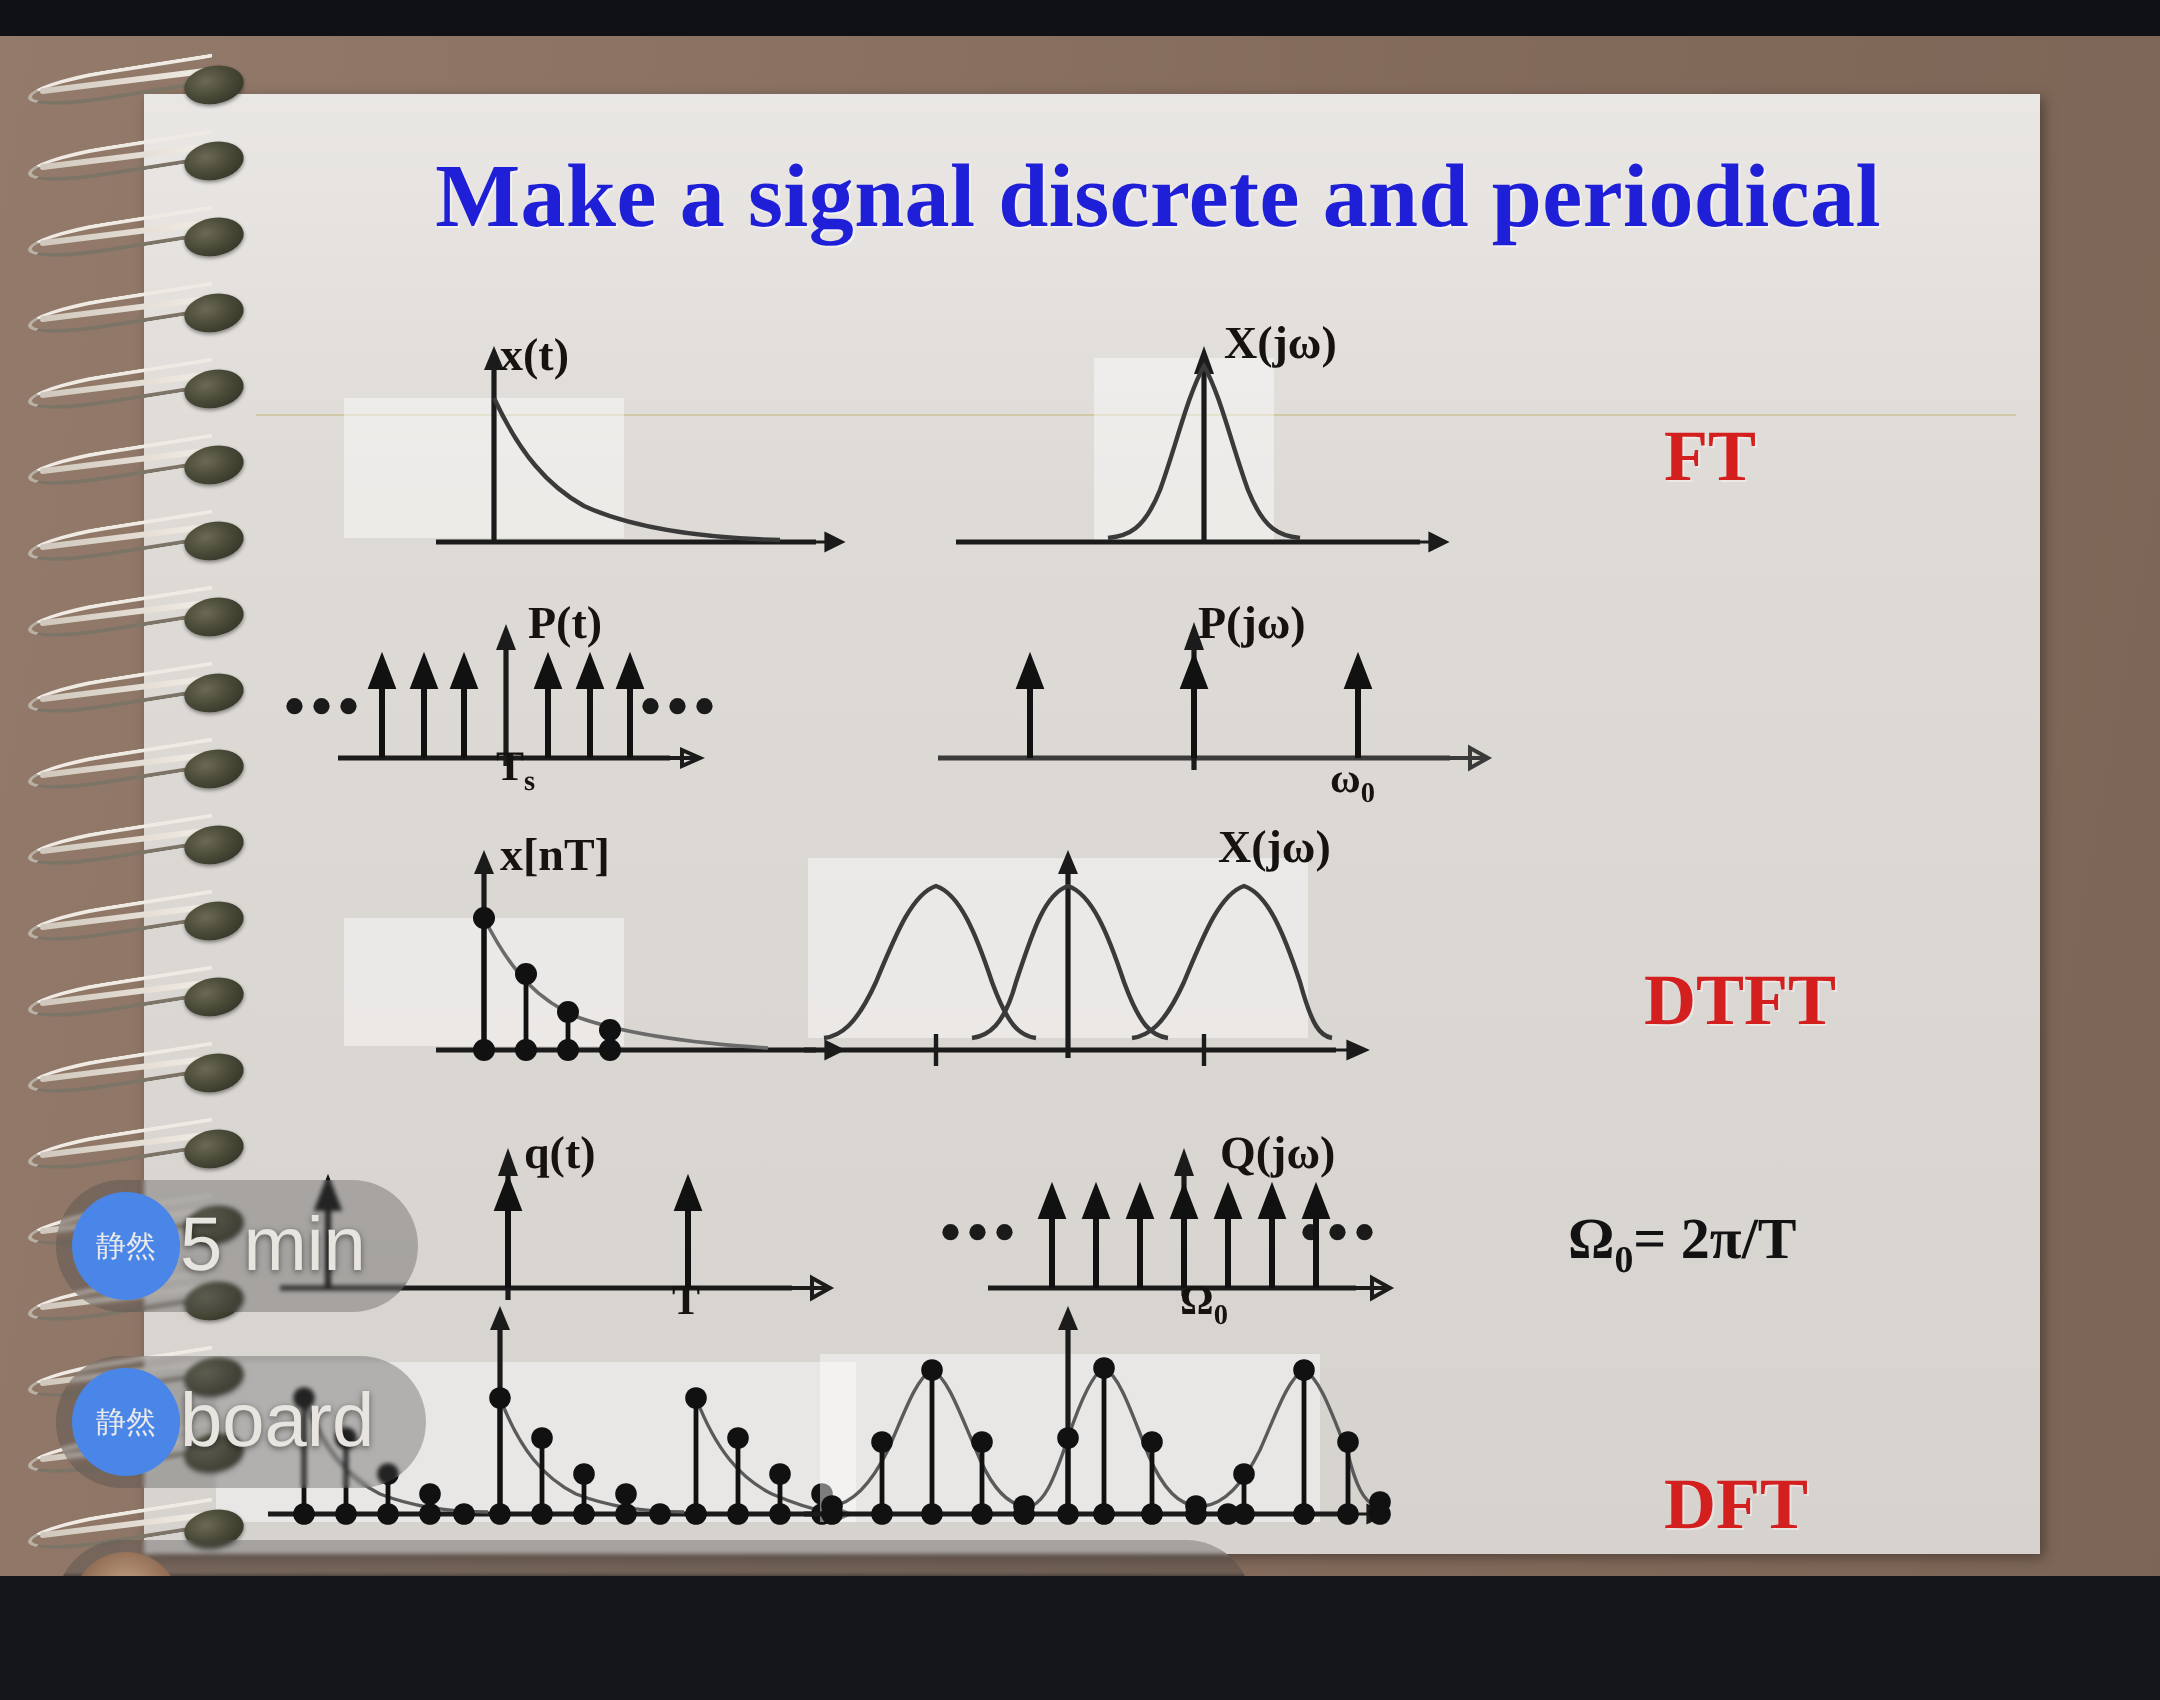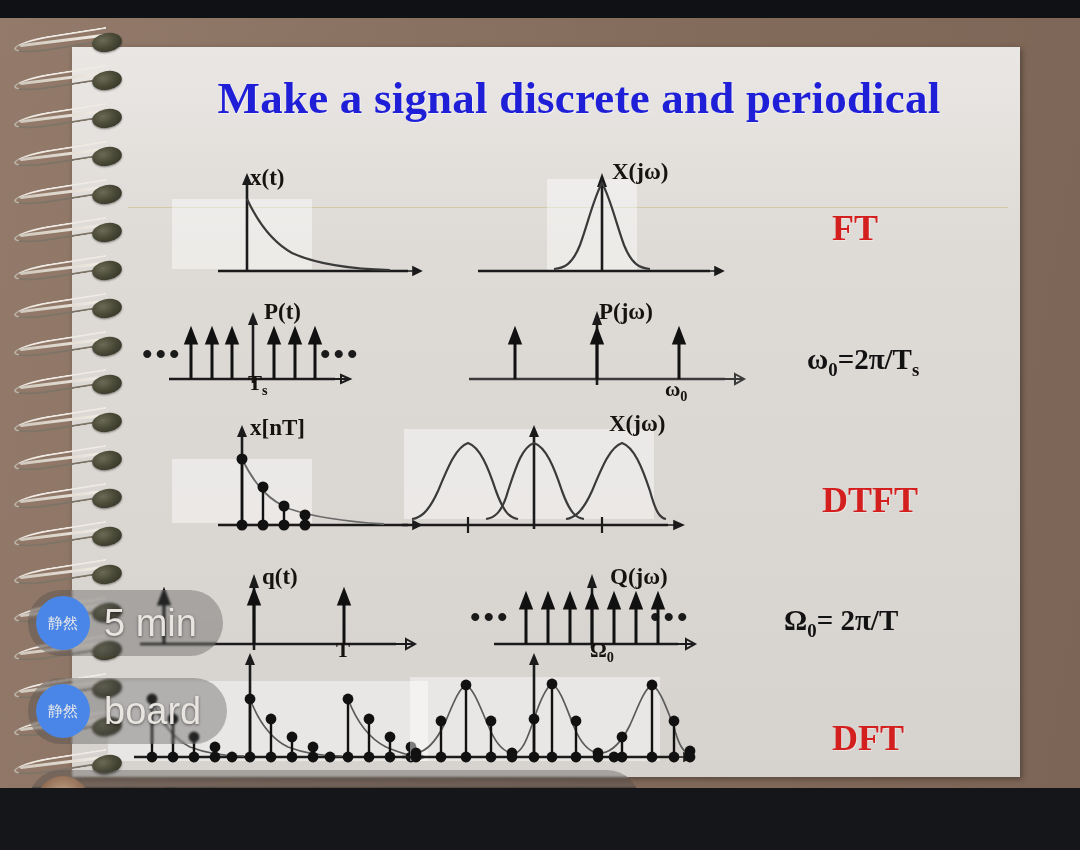--- a/index.html
+++ b/index.html
@@ -106,21 +106,21 @@
     font-weight:900; font-size:30px; color:#1a1a1a; letter-spacing:3px;
   }
 
   
   .hl{ position:absolute; background:rgba(255,255,255,.45); }
 
   
   .chat{ position:absolute; left:0; top:0; width:1080px; height:850px; pointer-events:none; }
   .msg{ position:absolute; display:flex; align-items:center; }
   .bubble{
-    display:flex; align-items:center; gap:14px;
+    display:flex; align-items:center; 
     background:rgba(70,70,70,.34);
     border-radius:34px; padding:6px 26px 6px 8px;
     backdrop-filter: blur(1px);
     justify-content: flex-end;
   }
   .avatar{
     width:54px; height:54px; border-radius:50%;
     display:flex; align-items:center; justify-content:center;
     font-family:"Liberation Sans", sans-serif; font-size:15px; color:#e9e9e9;
     flex:0 0 auto; overflow:hidden;
@@ -235,21 +235,20 @@
               <line x1="130" y1="76" x2="130" y2="34"></line>
                 <path d="M125 40 L130 27 L135 40 Z"></path>
               <line x1="212" y1="76" x2="212" y2="34"></line>
                 <path d="M207 40 L212 27 L217 40 Z"></path>
             </g>
           </svg>
         </div>
         <div class="plabel big" style="left:527px; top:0px;">P(jω)</div>
         <div class="plabel sub" style="left:593px; top:78px;"><span>ω</span><sub>0</sub></div>
 
-        <div class="rlabel blk" style="left:735px; top:44px;"><span>ω</span><sub>0</sub><span>=2π/T</span><sub>s</sub></div>
       </div>
 
       <div class="row" style="top:360px; height:140px;">
 
         <div class="hl" style="left:100px; top:52px; width:140px; height:64px;"></div>
         <div class="plot" style="left:140px; top:14px;">
           <svg width="220" height="116" viewBox="0 0 220 116">
             <line x1="6" y1="104" x2="196" y2="104" stroke="#1b1b1b" stroke-width="2.6"></line>
             <path d="M196 104 L208 104 M201 100 L209 104 L201 108 Z" fill="#1b1b1b" stroke="#1b1b1b" stroke-width="1.6"></path>
             <line x1="30" y1="104" x2="30" y2="10" stroke="#1b1b1b" stroke-width="2.6"></line>
@@ -459,21 +458,21 @@
               <circle cx="198" cy="104" r="5.4"></circle>
                 <circle cx="214" cy="104" r="5.4"></circle>
               <circle cx="222" cy="104" r="5.4"></circle>
                 <circle cx="252" cy="104" r="5.4"></circle>
               <circle cx="274" cy="104" r="5.4"></circle>
                 <circle cx="290" cy="104" r="5.4"></circle>
             </g>
           </svg>
         </div>
 
-        <div class="rlabel red" style="left:760px; top:70px;">DFT</div>
+        <div class="rlabel red" style="left:760px; top:84px;">DFT</div>
       </div>
 
     </div>
   </div>
 
   <div class="spiral">
     <div class="coil" style="top:14px">
         <div class="wire"></div>
         <div class="wire2"></div>
         <div class="hole"></div>

